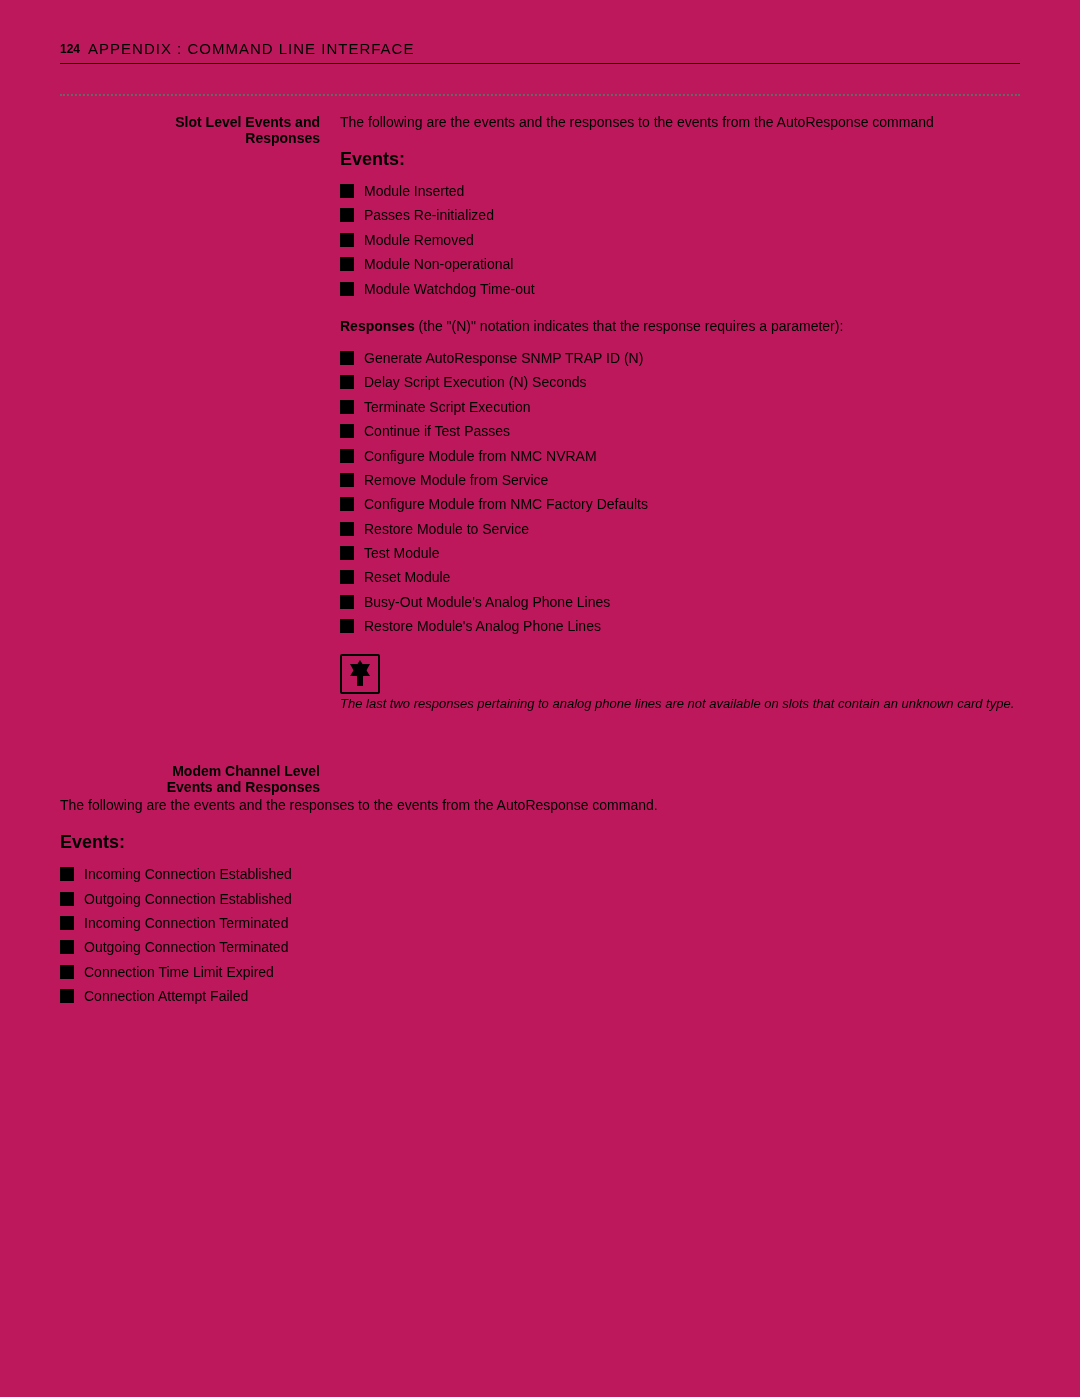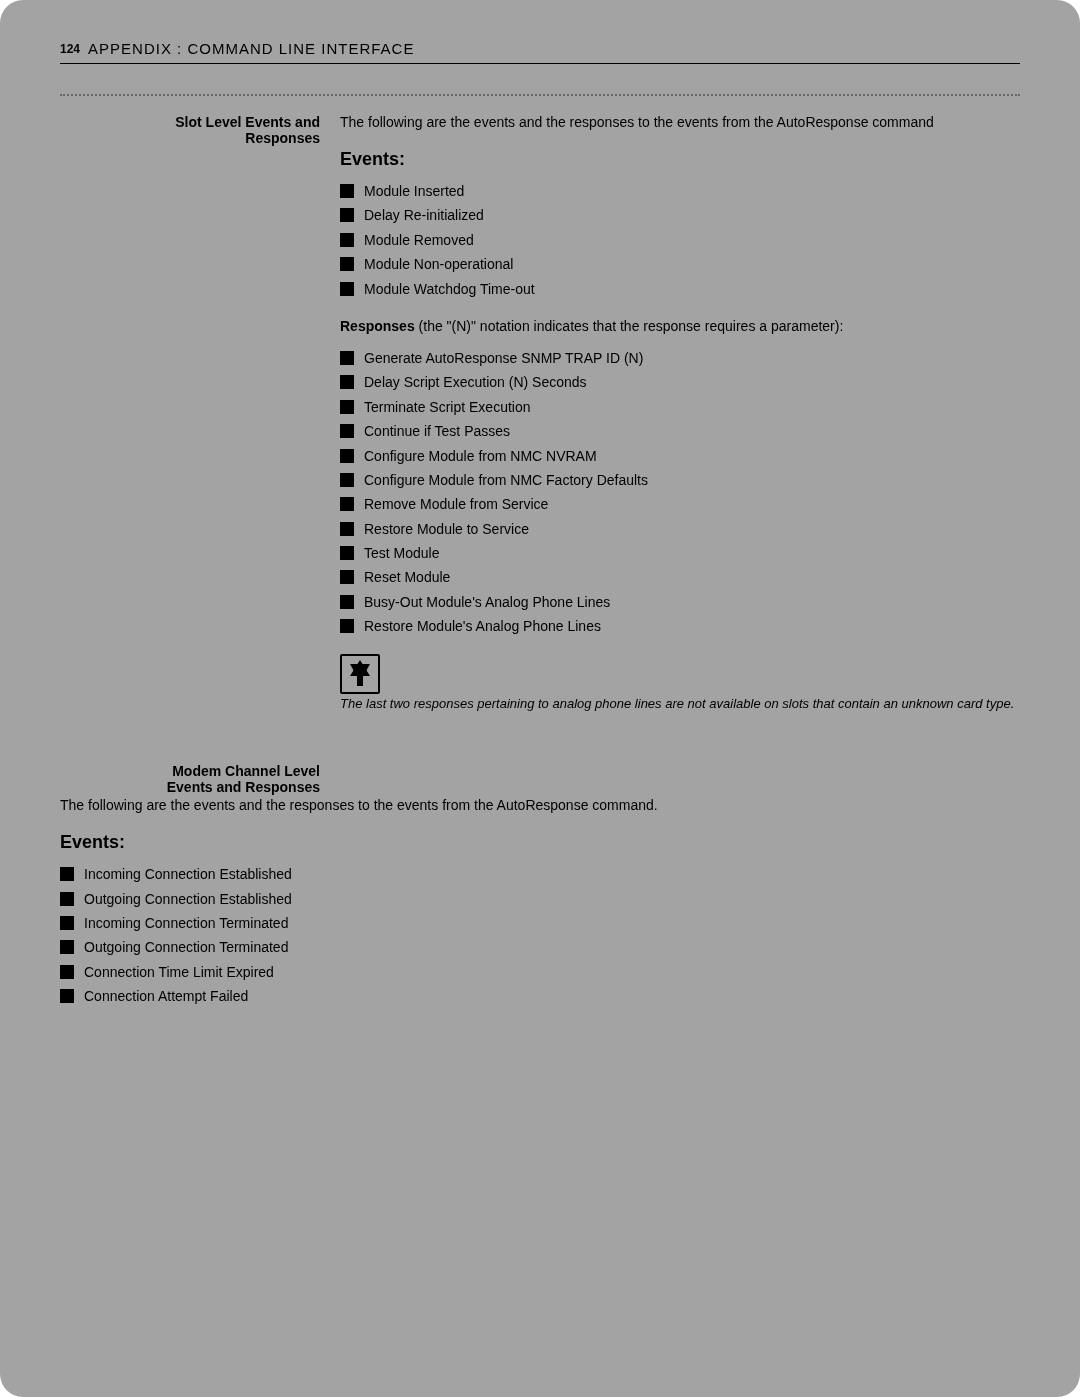--- a/index.html
+++ b/index.html
@@ -13,24 +13,23 @@
       font-family: Arial, Helvetica, sans-serif;
       font-size: 14px;
       color: #000000;
       width: 1080px;
       min-height: 1397px;
     }
 
     .page {
       width: 1080px;
       min-height: 1397px;
-      background: #a3a3a3;
+      background: #be185d;
       padding: 40px 60px 60px 60px;
       position: relative;
-      border-radius: 23px;
     }
 
     .header-bar {
       display: flex;
       align-items: center;
       border-bottom: 1px solid #000;
       padding-bottom: 6px;
       margin-bottom: 30px;
     }
 
@@ -217,21 +216,21 @@
 
       <div class="events-heading">Events:</div>
 
       <ul class="bullet-list">
         <li>
           <span class="bullet-icon"></span>
           <span>Module Inserted</span>
         </li>
         <li>
           <span class="bullet-icon"></span>
-          <span>Delay Re-initialized</span>
+          <span>Passes Re-initialized</span>
         </li>
         <li>
           <span class="bullet-icon"></span>
           <span>Module Removed</span>
         </li>
         <li>
           <span class="bullet-icon"></span>
           <span>Module Non-operational</span>
         </li>
         <li>
@@ -260,25 +259,25 @@
         <li>
           <span class="bullet-icon"></span>
           <span>Continue if Test Passes</span>
         </li>
         <li>
           <span class="bullet-icon"></span>
           <span>Configure Module from NMC NVRAM</span>
         </li>
         <li>
           <span class="bullet-icon"></span>
+          <span>Remove Module from Service</span>
+        </li>
+        <li>
+          <span class="bullet-icon"></span>
           <span>Configure Module from NMC Factory Defaults</span>
-        </li>
-        <li>
-          <span class="bullet-icon"></span>
-          <span>Remove Module from Service</span>
         </li>
         <li>
           <span class="bullet-icon"></span>
           <span>Restore Module to Service</span>
         </li>
         <li>
           <span class="bullet-icon"></span>
           <span>Test Module</span>
         </li>
         <li>

